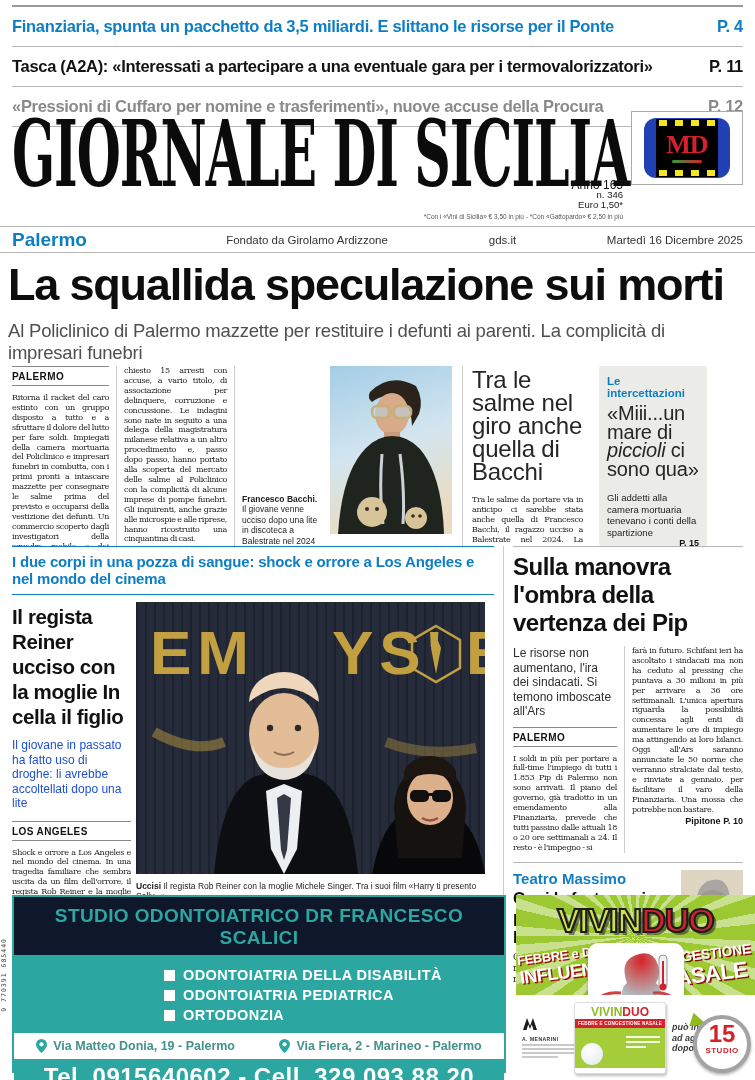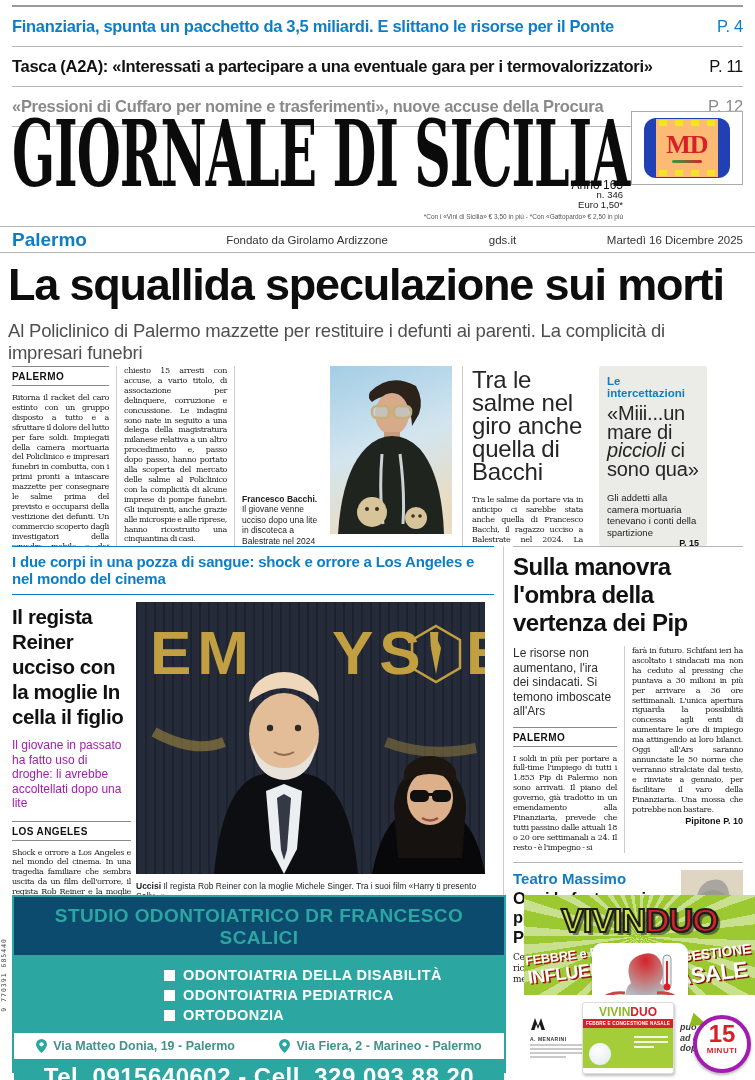--- a/index.html
+++ b/index.html
@@ -4,35 +4,35 @@
 <style>
   * { margin:0; padding:0; box-sizing:border-box; }
   html,body { background:#fff; }
   .page { position:relative; width:755px; height:1080px; margin:0 auto; background:#fff;
           font-family:"Liberation Sans", sans-serif; color:#111; overflow:hidden; }
 
   
   .teasers { position:absolute; top:5px; left:12px; right:12px; border-top:2px solid #9a9a9a; }
   .teaser-row { display:flex; justify-content:space-between; align-items:center;
                 height:40px; border-bottom:1.5px solid #b5b5b5; font-weight:bold; font-size:16.5px; letter-spacing:-.3px; }
-  .teaser-row .pg { font-weight:normal; }
+  .teaser-row .pg { font-weight:bold; }
   .t-blue  { color:#0e7ec4; }
   .t-black { color:#121212; }
   .t-gray  { color:#8a8a8a; }
 
   
   .masthead { position:absolute; top:104px; left:12px; right:12px; height:122px; }
   .mast-title { position:absolute; left:0; top:2px; font-family:"DejaVu Serif", serif;
                 font-weight:bold; font-size:92px; line-height:96px; letter-spacing:-2px;
                 transform:scaleX(.55); transform-origin:left top; white-space:nowrap; color:#0b0b0b; }
   .md-box { position:absolute; right:0; top:7px; width:112px; height:74px; background:#fff;
             border:1px solid #aaa; display:flex; align-items:center; justify-content:center; }
   .md-out { width:86px; height:60px; background:#2140b4; border-radius:12px; position:relative;
             display:flex; align-items:center; justify-content:center; }
-  .md-in  { width:62px; height:58px; background:#fdba74; display:flex; flex-direction:column;
+  .md-in  { width:62px; height:58px; background:#000000; display:flex; flex-direction:column;
             align-items:center; justify-content:center; }
   .md-sprockets { position:absolute; left:15px; right:15px; display:flex; justify-content:space-between; }
   .md-sprockets.top { top:2px; } .md-sprockets.bot { bottom:2px; }
   .md-sprockets span { width:8px; height:6px; background:#f3e51e; display:block; }
   .md-word { font-family:"Liberation Serif", serif; font-weight:bold; font-size:26px; color:#d6202a;
              letter-spacing:-1px; line-height:24px; }
   .md-swoosh { width:30px; height:3px; border-radius:2px; margin-top:3px;
                background:linear-gradient(90deg,#2f9e3a,#d6202a); }
   .edition { position:absolute; right:120px; top:76px; text-align:right; line-height:10px; }
   .ed-anno { font-weight:normal; font-size:12px; }
@@ -79,52 +79,52 @@
   .gb-body { font-size:9.5px; line-height:11.5px; color:#222; margin-top:14px; }
 
   
   .mid { position:absolute; top:546px; left:12px; right:12px; display:flex; }
   .mid-left { width:482px; }
   .bluebar { border-top:1.5px solid #0e7ec4; border-bottom:1.5px solid #0e7ec4; color:#0e7ec4;
              font-weight:bold; font-size:15px; padding:6px 0 7px; letter-spacing:-.2px; margin-bottom:7px; }
   .reiner-row { display:flex; }
   .reiner-txt { width:124px; padding-right:5px; }
   .reiner-h { font-size:20.5px; line-height:25px; font-weight:800; letter-spacing:-.4px; margin:2px 0 9px; }
-  .reiner-sub { font-size:12px; line-height:14.5px; color:#a21caf; margin-bottom:10px; }
+  .reiner-sub { font-size:12px; line-height:14.5px; color:#1d4ed8; margin-bottom:10px; }
   .reiner-photo-wrap { flex:1; }
   .photo-cap { font-size:8.5px; color:#222; margin-top:3px; }
   .mid-right { flex:1; border-left:1px solid #ccc; margin-left:9px; padding-left:9px; }
   .pip-rule { border-top:1px solid #b5b5b5; margin-bottom:6px; }
   .pip-h { font-size:24px; line-height:28px; font-weight:800; letter-spacing:-.5px; margin-bottom:9px; }
   .pip-row { display:flex; }
   .pip-l { width:112px; padding-right:7px; border-right:1px solid #ccc; }
   .pip-r { flex:1; padding-left:7px; }
   .pip-sub { font-size:12px; line-height:14.5px; color:#2e2e2e; margin-bottom:8px; }
   .sep { border-top:1px solid #b5b5b5; margin:9px 0 7px; }
   .teatro { display:flex; }
   .teatro-txt { flex:1; padding-right:8px; }
   .teatro-kick { color:#0e7ec4; font-weight:bold; font-size:15px; margin-bottom:2px; }
   .teatro-h { font-size:16.5px; line-height:19.5px; font-weight:800; letter-spacing:-.3px; margin-bottom:5px; }
   .teatro-body { font-family:"DejaVu Serif", serif; font-size:9px; line-height:11px; letter-spacing:-.3px; color:#1c1c1c; }
   .teatro-photo { width:62px; height:76px; }
 
   
   .ads { position:absolute; top:895px; left:12px; right:0; display:flex; }
-  .dental { width:494px; height:178px; border:2px solid #2ca6a0; display:flex; flex-direction:column; background:#0c4a6e; }
+  .dental { width:494px; height:178px; border:2px solid #2ca6a0; display:flex; flex-direction:column; background:#0f172a; }
   .d-title { color:#2ca6a0; font-weight:800; font-size:19px; letter-spacing:.4px; text-align:center; padding:8px 4px 6px; }
   .d-services { background:#2ca6a0; flex:1; padding:8px 0 6px 150px; }
   .d-srv { display:flex; align-items:center; color:#fff; font-weight:800; font-size:14.5px;
            letter-spacing:.4px; margin:4px 0; }
   .d-srv .sq { width:11px; height:11px; background:#fff; margin-right:8px; flex:none; }
   .d-addr { background:#fff; display:flex; justify-content:space-around; align-items:center; padding:6px 0; }
   .d-a { color:#45918c; font-weight:bold; font-size:12.5px; display:flex; align-items:center; gap:6px; }
   .d-phone { background:#2ca6a0; text-align:center; color:#fff; padding:4px 0 6px; }
   .d-tel { font-weight:800; font-size:24px; letter-spacing:.5px; }
 
-  .vivin { flex:1; height:186px; margin-left:18px; position:relative; overflow:hidden; background:#fff; }
+  .vivin { flex:1; height:186px; margin-left:10px; position:relative; overflow:hidden; background:#fff; }
   .v-top { position:absolute; inset:0 0 46% 0; background:#9cc832; }
   .v-top::before { content:""; position:absolute; inset:-40%;
      background:repeating-conic-gradient(from -90deg at 50% 45%, rgba(255,255,255,.45) 0 5deg, rgba(255,255,255,0) 5deg 13deg); }
   .v-logo { position:absolute; top:8px; left:0; right:0; text-align:center; font-weight:900; font-size:34px;
             letter-spacing:-1px; line-height:34px; }
   .v-logo .g { color:#cfe24b; -webkit-text-stroke:2.2px #1d1d1b; text-shadow:3px 3px 0 rgba(40,40,40,.55); }
   .v-logo .r { color:#d6212b; -webkit-text-stroke:2.2px #1d1d1b; text-shadow:3px 3px 0 rgba(40,40,40,.55); }
   .v-claim { position:absolute; color:#fff; font-weight:900; text-align:center; transform:rotate(-7deg); }
   .v-cl-left { left:2px; top:52px; text-shadow:1.5px 1.5px 0 #a31414; }
   .v-cl-left .l1 { font-size:12.5px; } .v-cl-left .l2 { font-size:18px; letter-spacing:-.5px; }
@@ -144,21 +144,21 @@
   .v-pack .p-band { background:#d6212b; color:#fff; font-weight:bold; font-size:4.6px; text-align:center;
                     padding:2px 0; letter-spacing:.2px; }
   .v-pack .p-green { background:#a5cd39; height:40px; position:relative; }
   .v-pack .p-green .glass { position:absolute; left:6px; bottom:3px; width:22px; height:22px;
                             background:radial-gradient(circle at 40% 35%, #fff, #dfe8ec); border-radius:50%; }
   .v-pack .p-green .pl { position:absolute; right:5px; top:5px; width:34px; }
   .v-pack .p-green .pl div { height:2.5px; background:rgba(255,255,255,.85); margin:2.5px 0; }
   .v-note { width:56px; font-style:italic; font-weight:bold; font-size:9px; line-height:10.5px;
             color:#3a3a3a; margin-left:6px; }
   .v-badge { position:absolute; right:4px; bottom:8px; width:58px; height:58px; background:#fff;
-             border:4px solid #a21caf; border-radius:50%; text-align:center; box-shadow:0 2px 3px rgba(0,0,0,.3); }
+             border:4px solid #a3a3a3; border-radius:50%; text-align:center; box-shadow:0 2px 3px rgba(0,0,0,.3); }
   .v-badge .n { color:#d6212b; font-weight:900; font-size:24px; line-height:30px; display:block; }
   .v-badge .u { color:#d6212b; font-weight:900; font-size:8px; letter-spacing:.5px; display:block; margin-top:-3px; }
   .v-arrow { position:absolute; right:48px; bottom:52px; width:0; height:0; border-left:16px solid #8fba22;
              border-top:7px solid transparent; border-bottom:7px solid transparent; transform:rotate(18deg); }
 
   .issn { position:absolute; left:0px; top:938px; writing-mode:vertical-rl; transform:rotate(180deg);
           font-family:"DejaVu Sans Mono", monospace; font-size:6.5px; color:#444; letter-spacing:1px; }
 </style>
 </head>
 <body>
@@ -468,19 +468,19 @@
                 <div></div>
                 <div style="width:60%"></div>
               </div>
           </div>
         </div>
         <div class="v-note">può iniziare ad agire dopo</div>
       </div>
       <div class="v-arrow"></div>
       <div class="v-badge">
         <span class="n">15</span>
-        <span class="u">MINUTI</span>
+        <span class="u">STUDIO</span>
       </div>
     </div>
   </div>
 
   <div class="issn">9 770391 685440</div>
 </div>
 
 </body></html>

